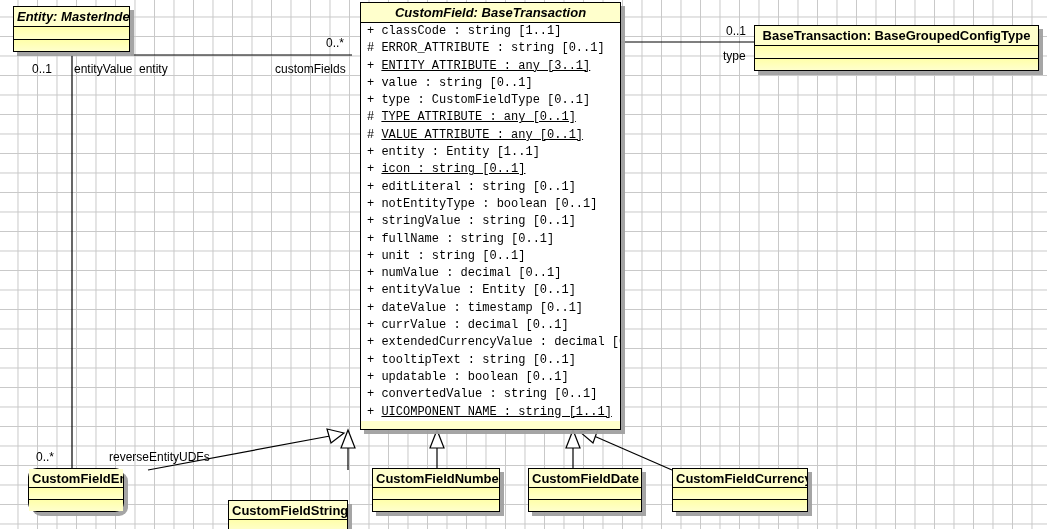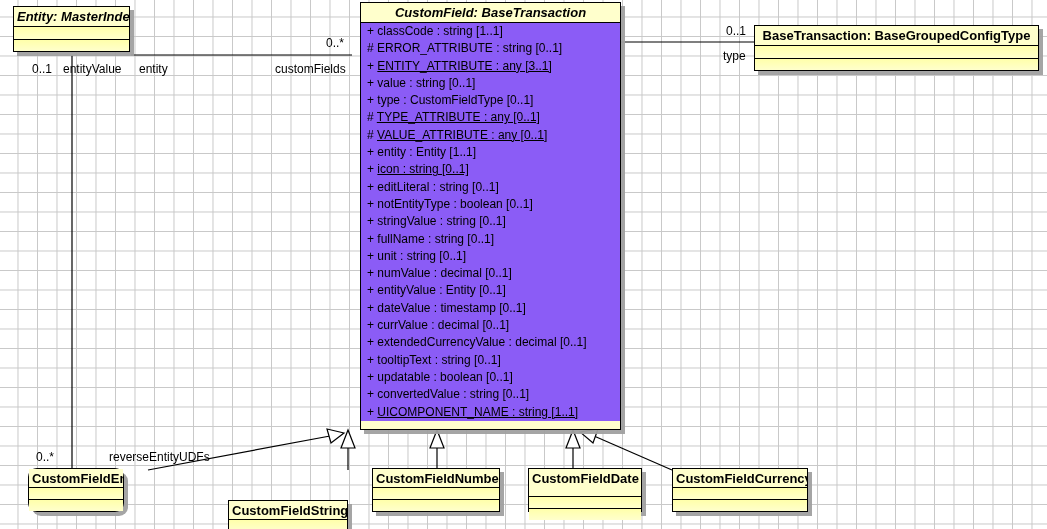--- a/index.html
+++ b/index.html
@@ -38,21 +38,22 @@
     font-weight: bold;
     font-size: 13px;
     color: #000000;
     line-height: 18px;
     padding: 1px 3px 1px 3px;
     white-space: nowrap;
     overflow: hidden;
   }
   .uml-header.italic { font-style: italic; }
   .uml-attrs {
-    background: #8b5cf6;
+    background: #ffffff;
+    font-family: Liberation Mono, monospace;
   }
   .uml-attrs .attr {
     font-size: 12px;
     line-height: 17.3px;
     color: #000000;
     padding-left: 6px;
     white-space: nowrap;
     overflow: hidden;
   }
   .uml-attrs .attr.static span.nm { text-decoration: underline; }
@@ -98,21 +99,21 @@
     <polygon points="573,430 566,448 580,448" fill="#ffffff" stroke="#000000" stroke-width="1.2"></polygon>
 
     <line x1="148" y1="470" x2="330" y2="436" stroke="#000000" stroke-width="1.2"></line>
     <polygon points="344,433 327,429 331,443" fill="#ffffff" stroke="#000000" stroke-width="1.2"></polygon>
 
     <line x1="672" y1="470" x2="594" y2="436" stroke="#000000" stroke-width="1.2"></line>
     <polygon points="580,432 598,429 593,443" fill="#ffffff" stroke="#000000" stroke-width="1.2"></polygon>
   </svg>
 
   <div class="label" style="left:32px; top:62px;">0..1</div>
-  <div class="label" style="left:63px; top:62px;">entityValue</div>
+  <div class="label" style="left:74px; top:62px;">entityValue</div>
   <div class="label" style="left:139px; top:62px;text-align:center;">entity</div>
   <div class="label" style="left:275px; top:62px;">customFields</div>
   <div class="label" style="left:326px; top:36px;">0..*</div>
 
   <div class="label" style="left:578px; top:24px;">0..*</div>
   <div class="label" style="left:578px; top:49px;">values</div>
   <div class="label" style="left:726px; top:24px;">0..1</div>
   <div class="label" style="left:723px; top:49px;">type</div>
 
   <div class="label" style="left:36px; top:450px;">0..*</div>
@@ -171,21 +172,21 @@
     <div class="comp-empty" style="height:11px;"></div>
   </div>
 
   <div class="uml-class" style="left:372px; top:468px; width:128px; height:44px;">
     <div class="uml-header" style="height:19px;">CustomFieldNumber</div>
     <div class="comp-empty comp-sep" style="height:11px;"></div>
     <div class="comp-empty" style="height:11px;"></div>
   </div>
 
   <div class="uml-class" style="left:528px; top:468px; width:114px; height:44px;">
-    <div class="uml-header" style="height:28px;">CustomFieldDate</div>
+    <div class="uml-header" style="height:19px;">CustomFieldDate</div>
     <div class="comp-empty comp-sep" style="height:11px;"></div>
     <div class="comp-empty" style="height:11px;"></div>
   </div>
 
   <div class="uml-class" style="left:672px; top:468px; width:136px; height:44px;">
     <div class="uml-header" style="height:19px;">CustomFieldCurrency</div>
     <div class="comp-empty comp-sep" style="height:11px;"></div>
     <div class="comp-empty" style="height:11px;"></div>
   </div>
 

